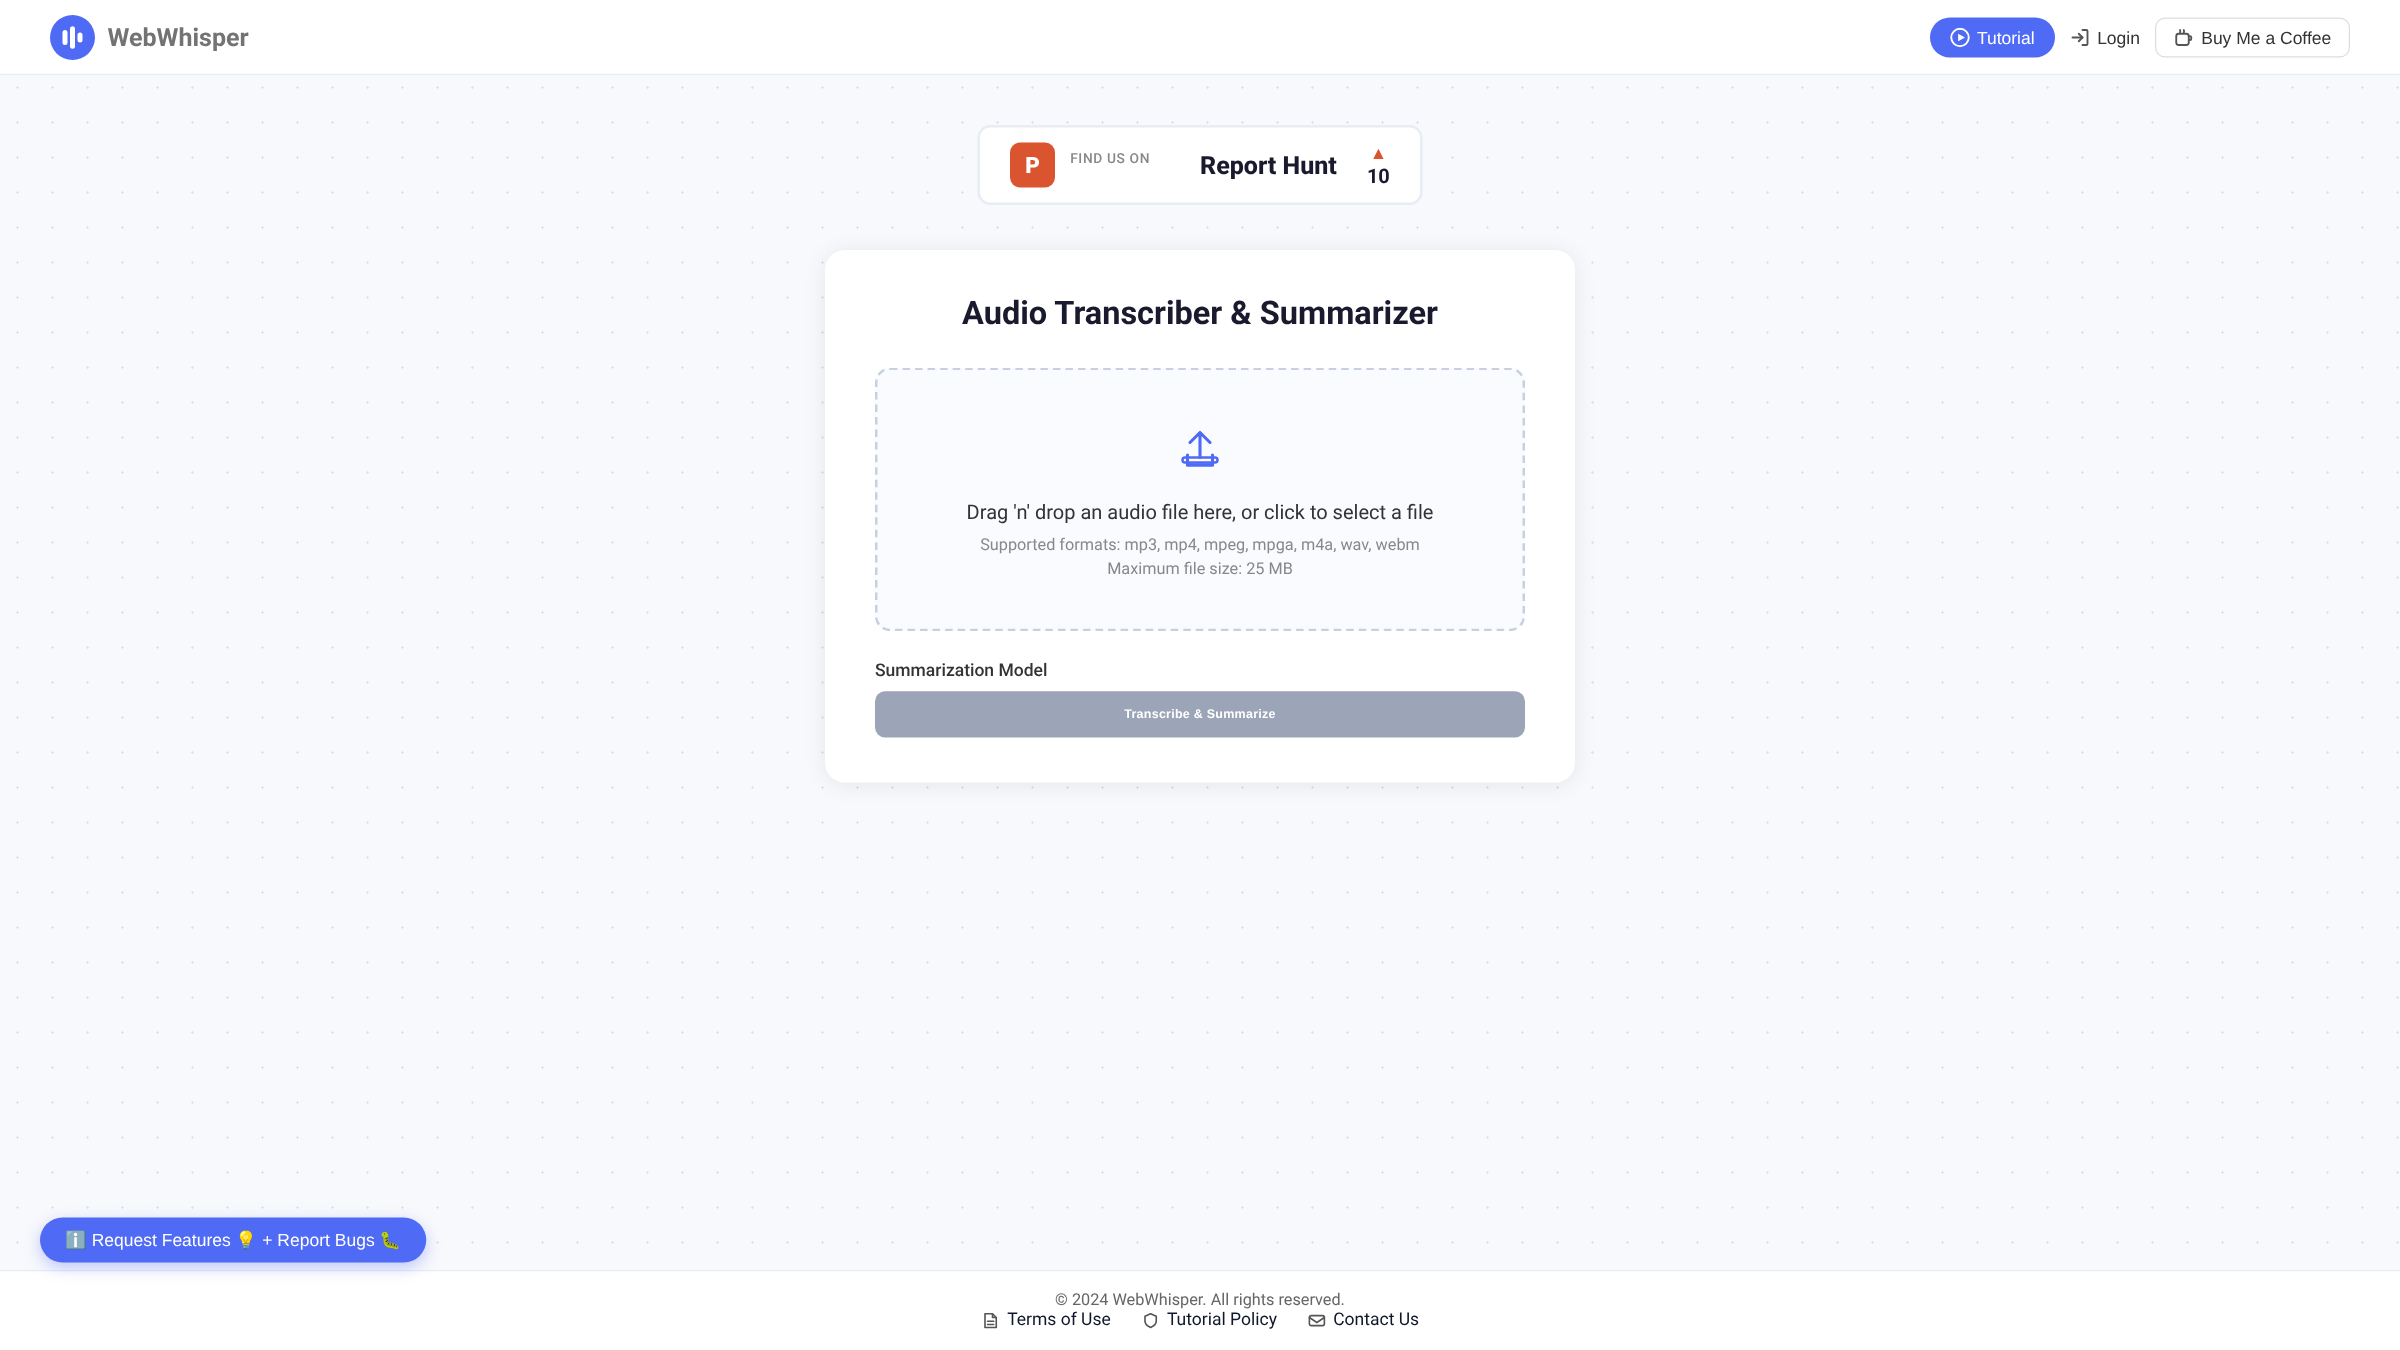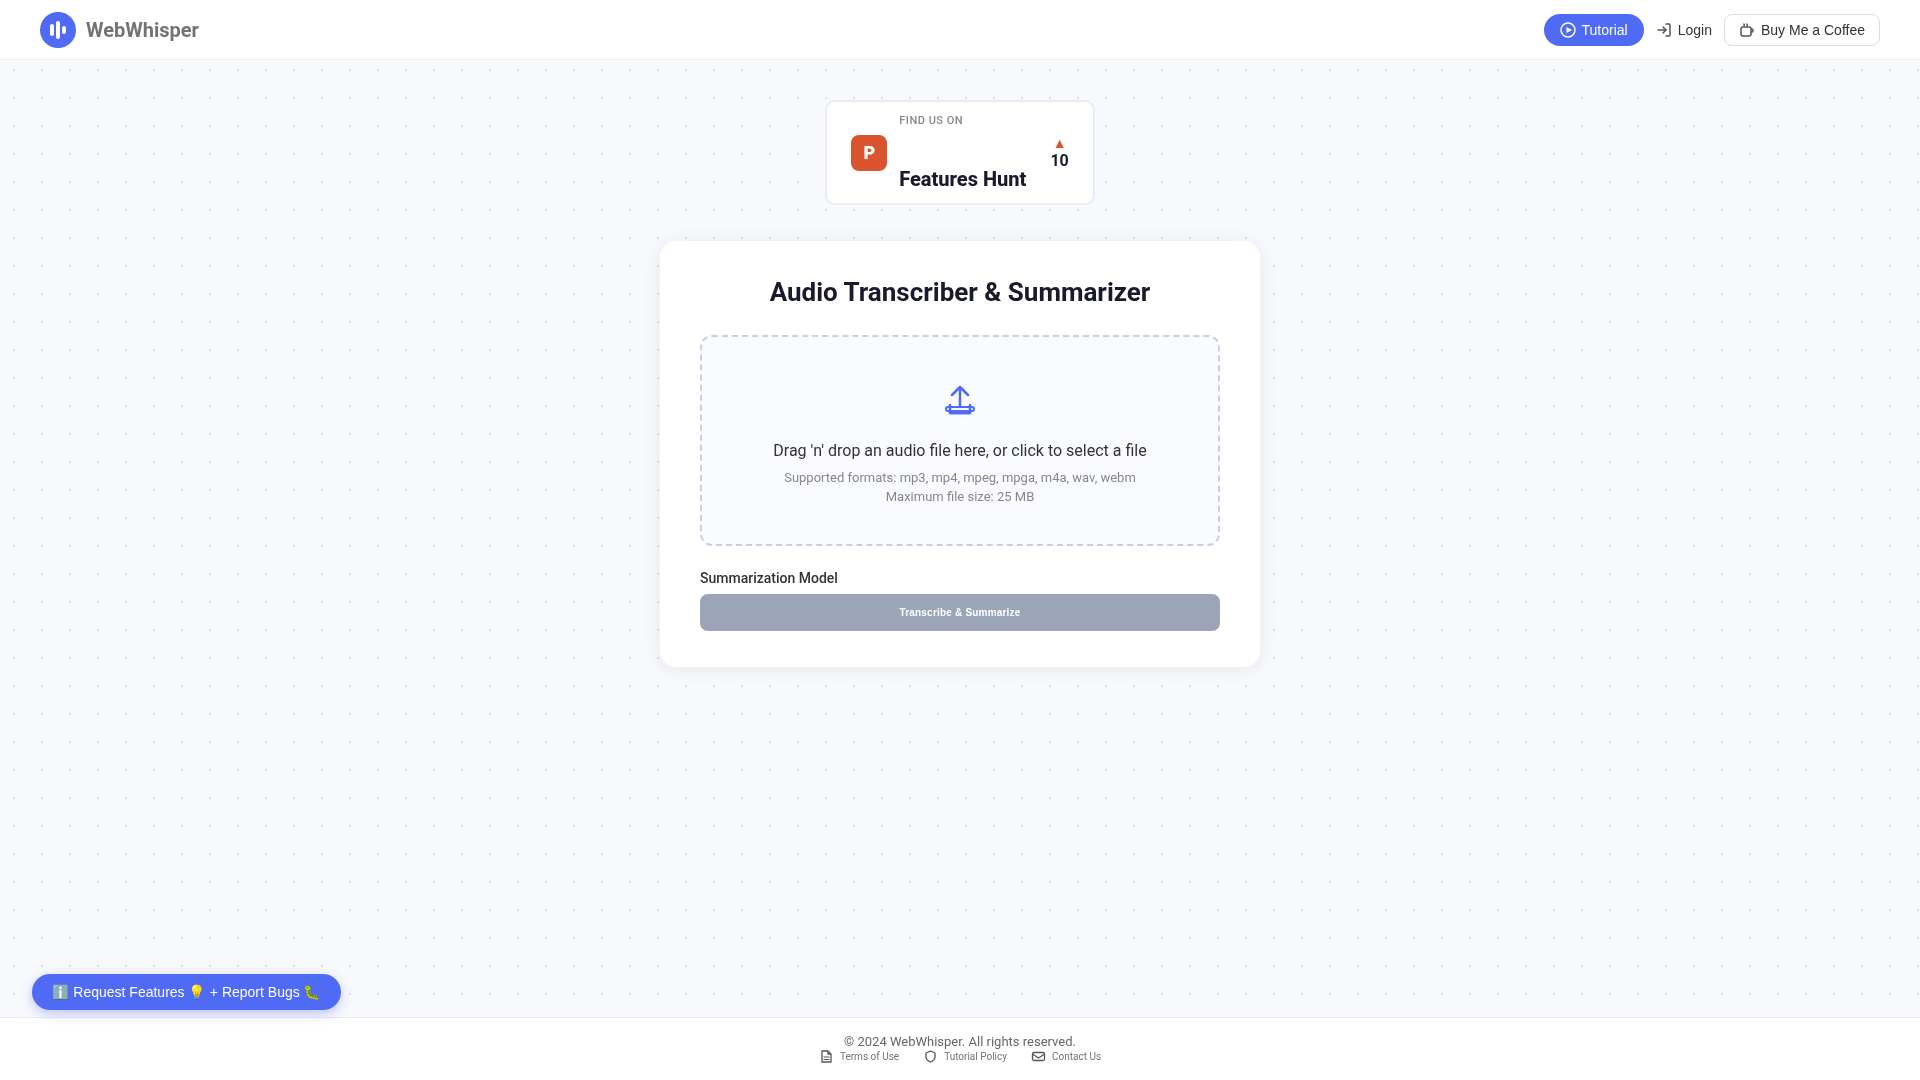--- a/index.html
+++ b/index.html
@@ -131,21 +131,21 @@
       display: flex;
       align-items: center;
       justify-content: center;
       color: #fff;
       font-weight: 900;
       font-size: 18px;
     }
 
     .ph-text {
       display: flex;
-      flex-direction: column;
+      flex-direction: row;
       gap: 40px;
     }
 
     .ph-find {
       font-size: 11px;
       color: #888;
       font-weight: 500;
       letter-spacing: 0.5px;
     }
 
@@ -306,22 +306,22 @@
     .footer-links {
       display: flex;
       align-items: center;
       gap: 24px;
     }
 
     .footer-link {
       display: flex;
       align-items: center;
       gap: 6px;
-      font-size: 10px;
-      color: #737373;
+      font-size: 14px;
+      color: #0f172a;
       text-decoration: none;
       cursor: pointer;
     }
 
     
     .feedback-btn {
       position: fixed;
       bottom: 70px;
       left: 32px;
       z-index: 20;
@@ -379,21 +379,21 @@
     </button>
   </div>
 </nav>
 
 <div class="main">
 
   <a class="product-hunt-banner" href="#">
     <div class="ph-logo">P</div>
     <div class="ph-text">
       <span class="ph-find">FIND US ON</span>
-      <span class="ph-name">Features Hunt</span>
+      <span class="ph-name">Report Hunt</span>
     </div>
     <div class="ph-count">
       <span class="ph-arrow">▲</span>
       <span class="ph-num">10</span>
     </div>
   </a>
 
   <div class="card">
     <h1 class="card-title">Audio Transcriber &amp; Summarizer</h1>
 

